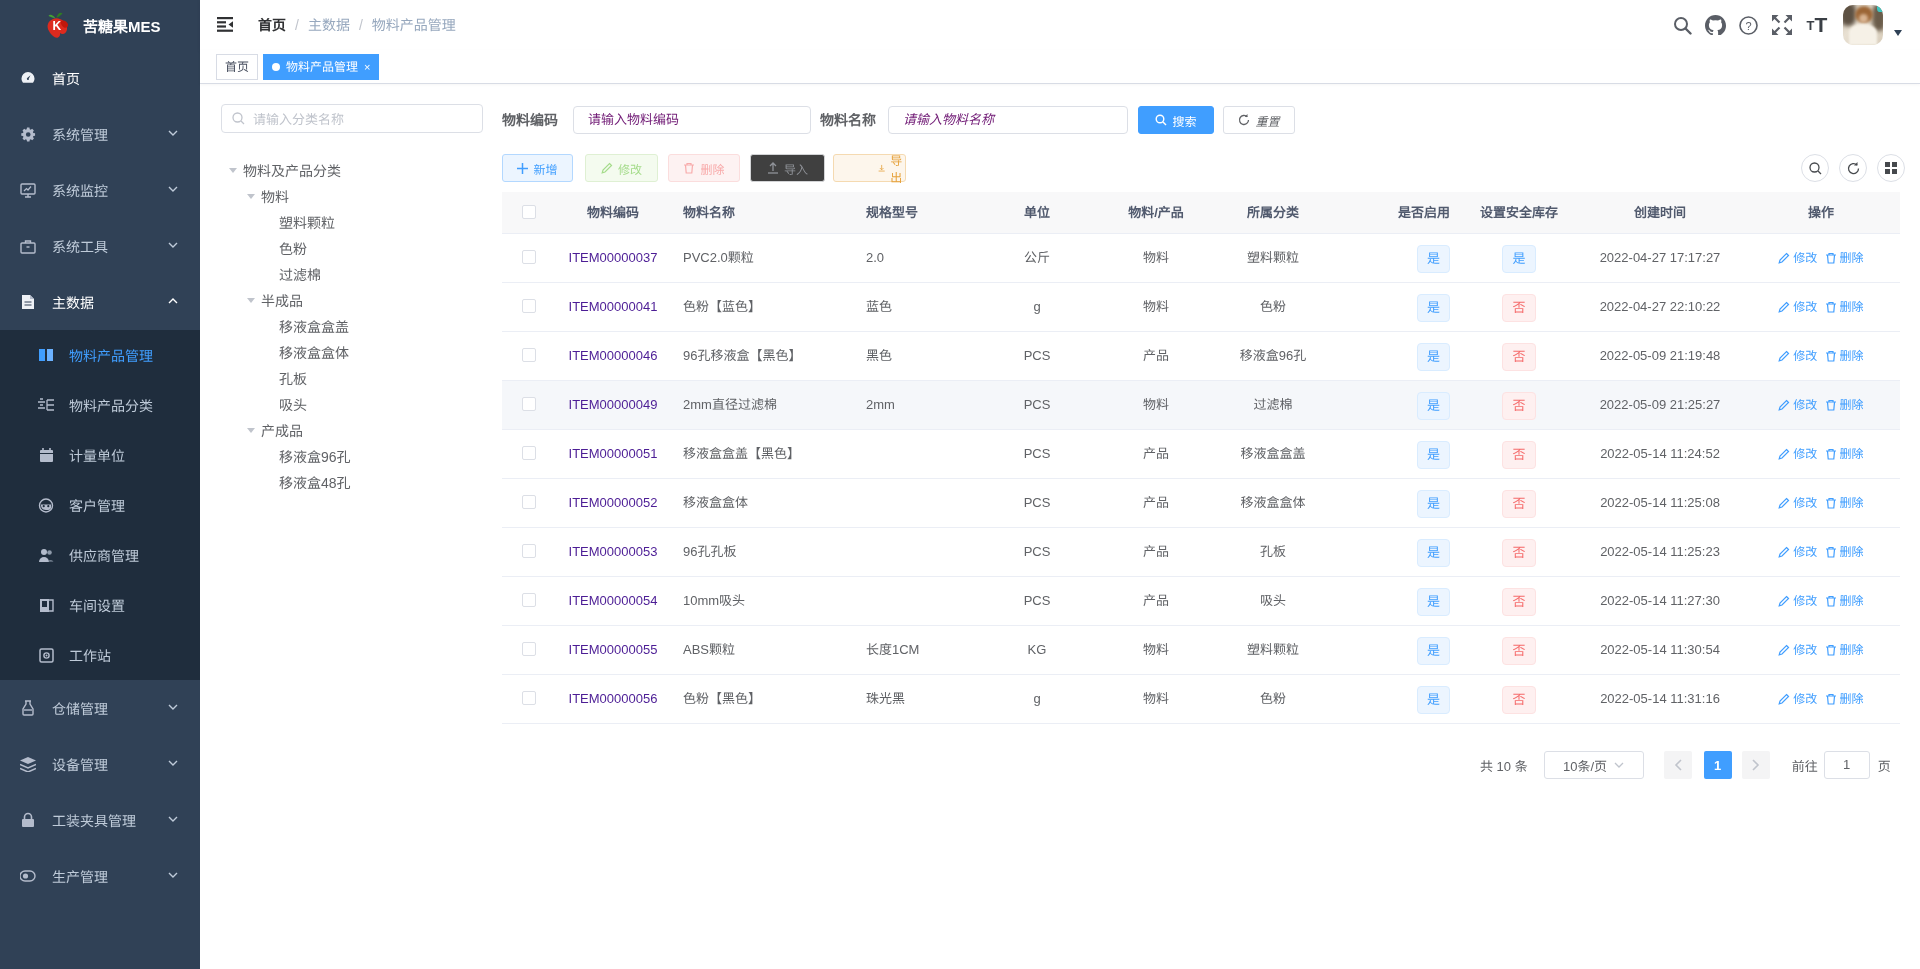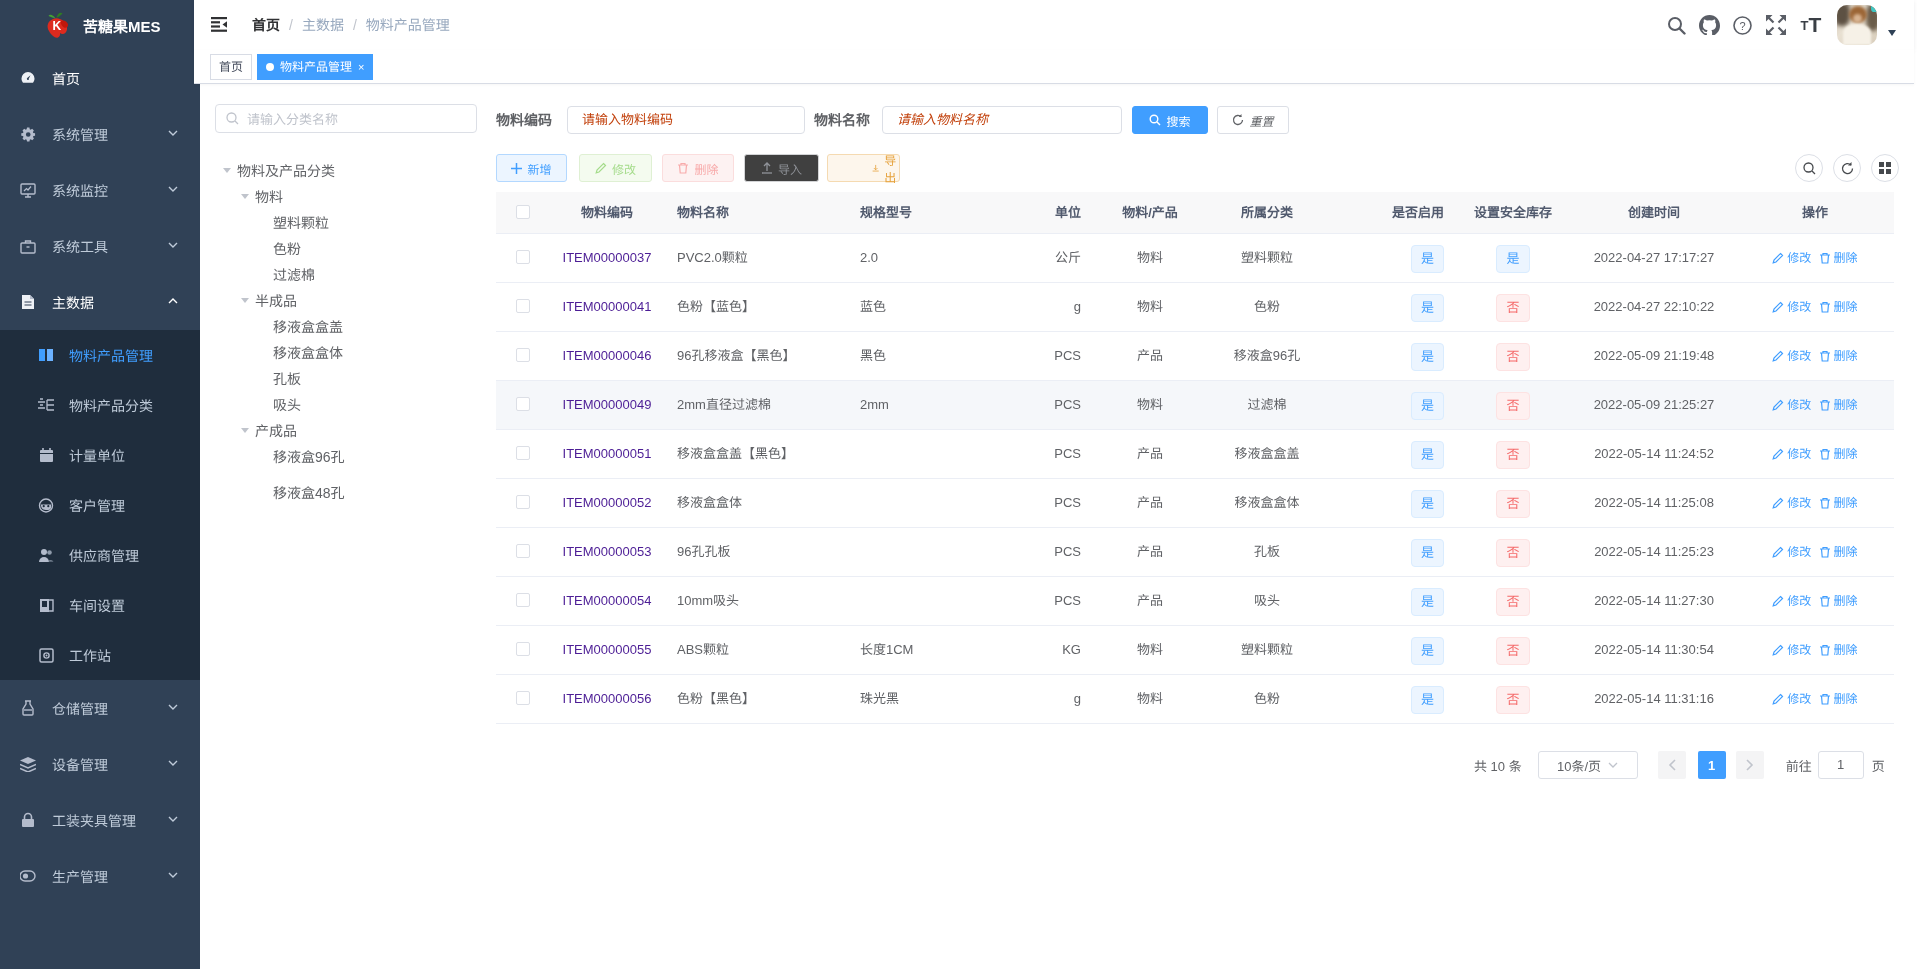--- a/index.html
+++ b/index.html
@@ -11,21 +11,21 @@
 .logo .ltxt{color:#fff;font-weight:bold;font-size:15px;margin-left:12px;}
 .menu-item{height:56px;display:flex;align-items:center;padding-left:20px;color:#bfcbd9;font-size:14px;position:relative;}
 .menu-item .mi{width:16px;height:16px;margin-right:16px;display:inline-flex;align-items:center;justify-content:center;color:#b4bccc;}
 .menu-item .chev{position:absolute;right:22px;top:50%;margin-top:-4px;}
 .submenu{background:#1f2d3d;}
 .sub-item{height:50px;display:flex;align-items:center;padding-left:38px;color:#bfcbd9;font-size:14px;}
 .sub-item .mi{width:16px;height:16px;margin-right:15px;display:inline-flex;align-items:center;justify-content:center;color:#b4bccc;}
 .sub-item.active{color:#409eff;}
 .sub-item.active .mi{color:#409eff;}
 .chev svg{display:block;}
-.main{position:absolute;left:194px;top:0;width:1720px;height:678px;}
+.main{position:absolute;left:200px;top:0;width:1720px;height:678px;}
 .navbar{height:50px;position:relative;background:#fff;box-shadow:0 1px 4px rgba(0,21,41,.08);}
 .hamburger{position:absolute;left:17px;top:17px;}
 .crumb{position:absolute;left:58px;top:0;line-height:50px;font-size:14px;}
 .crumb .c1{color:#303133;font-weight:700;}
 .crumb .sep{color:#c0c4cc;margin:0 9px;font-weight:400;}
 .crumb .c2{color:#97a8be;}
 .nav-right{position:absolute;right:0;top:0;height:50px;display:flex;align-items:center;}
 .nav-ic{color:#5a5e66;margin-right:0;display:flex;align-items:center;justify-content:center;}
 .avatar{width:40px;height:40px;border-radius:10px;overflow:hidden;position:relative;background:linear-gradient(135deg,#cfc3b2 0%,#e8e0d2 40%,#d8cdbb 100%);}
 .caret{width:0;height:0;border-left:4.5px solid transparent;border-right:4.5px solid transparent;border-top:6px solid #2f4156;margin:16px 18px 0 11px;}
@@ -36,21 +36,21 @@
 .tag .x{margin-left:6px;font-size:11px;}
 .content{position:relative;}
 
 .tree-search{position:absolute;left:21px;top:20px;width:262px;height:29px;border:1px solid #dcdfe6;border-radius:4px;color:#c0c4cc;font-size:13px;display:flex;align-items:center;padding-left:10px;}
 .tree-search svg{margin-right:8px;}
 .tree{position:absolute;left:21px;top:73px;width:270px;font-size:14px;color:#606266;}
 .tnode{height:26px;display:flex;align-items:center;}
 .tnode .tri{width:0;height:0;border-top:5px solid #c0c4cc;border-left:4px solid transparent;border-right:4px solid transparent;margin-right:6px;}
 
 .fr-label{position:absolute;font-weight:700;color:#606266;font-size:14px;top:0;line-height:28px;}
-.inp{position:absolute;height:28px;border:1px solid #dcdfe6;border-radius:4px;font-size:13px;color:#c2410c;line-height:26px;padding-left:14px;top:0;}
+.inp{position:absolute;height:28px;border:1px solid #dcdfe6;border-radius:4px;font-size:13px;color:#701a75;line-height:26px;padding-left:14px;top:0;}
 .btn{position:absolute;height:28px;border-radius:3px;font-size:12px;display:inline-flex;align-items:center;justify-content:center;border:1px solid transparent;top:0;}
 .btn svg{margin-right:5px;}
 .btn-primary{background:#409eff;color:#fff;border-color:#409eff;}
 .btn-plain{background:#fff;color:#606266;border-color:#dcdfe6;}
 .btn-blue{background:#ecf5ff;color:#409eff;border-color:#b3d8ff;}
 .btn-green{background:#f4fbef;color:#a5dc8b;border-color:#dff0d3;}
 .btn-red{background:#fdf2f2;color:#f8abab;border-color:#fbdddd;}
 .btn-info{background:#404040;color:#909399;border-color:#d3d4d6;}
 .btn-warn{background:#fdf6ec;color:#e6a23c;border-color:#f5dab1;}
 .circ{position:absolute;width:28px;height:28px;border-radius:50%;border:1px solid #dcdfe6;background:#fff;display:flex;align-items:center;justify-content:center;color:#46494d;}
@@ -59,21 +59,21 @@
 .thead{position:relative;background:#f8f8f9;height:42px;font-weight:700;color:#515a6e;font-size:13px;border-bottom:1px solid #ebeef5;}
 .thead b{line-height:42px;}
 .trow{position:relative;height:49px;color:#606266;font-size:13px;border-bottom:1px solid #ebeef5;}
 .trow b{line-height:48px;}
 .trow.hov{background:#f5f7fa;}
 .tbl b{position:absolute;top:0;font-weight:inherit;white-space:nowrap;}
 .k0{left:0;width:53px;text-align:center;}
 .k1{left:43px;width:136px;text-align:center;}
 .k2{left:181px;}
 .k3{left:364px;}
-.k4{left:485px;width:100px;text-align:right;}
+.k4{left:485px;width:100px;text-align:center;}
 .k5{left:604px;width:100px;text-align:center;}
 .k6{left:696px;width:150px;text-align:center;}
 .k7{left:848px;width:100px;text-align:right;}
 .k8{left:942px;width:150px;text-align:center;}
 .k9{left:1058px;width:200px;text-align:center;}
 .k10{left:1244px;width:150px;text-align:center;}
 .cbx{display:inline-block;width:14px;height:14px;border:1px solid #dcdfe6;border-radius:2px;background:#fff;vertical-align:middle;margin-top:-3px;}
 .link{color:#4c1d95;}
 .tagyes{display:inline-block;background:#ecf5ff;border:1px solid #d9ecff;color:#409eff;border-radius:4px;font-size:13px;padding:0 9px;height:28px;line-height:26px;margin-top:11px;}
 .tagno{display:inline-block;background:#fef0f0;border:1px solid #fde2e2;color:#f56c6c;border-radius:4px;font-size:13px;padding:0 9px;height:28px;line-height:26px;margin-top:11px;}
@@ -310,21 +310,21 @@
       <div class="tnode" style="padding-left:58px;">塑料颗粒</div>
       <div class="tnode" style="padding-left:58px;">色粉</div>
       <div class="tnode" style="padding-left:58px;">过滤棉</div>
       <div class="tnode" style="padding-left:26px;"><span class="tri"></span>半成品</div>
       <div class="tnode" style="padding-left:58px;">移液盒盒盖</div>
       <div class="tnode" style="padding-left:58px;">移液盒盒体</div>
       <div class="tnode" style="padding-left:58px;">孔板</div>
       <div class="tnode" style="padding-left:58px;">吸头</div>
       <div class="tnode" style="padding-left:26px;"><span class="tri"></span>产成品</div>
       <div class="tnode" style="padding-left:58px;">移液盒96孔</div>
-      <div class="tnode" style="padding-left:58px;margin-top:10px;">移液盒48孔</div>
+      <div class="tnode" style="padding-left:58px;">移液盒48孔</div>
     </div>
     <div style="position:absolute;left:302px;top:22px;height:28px;width:1200px;">
       <span class="fr-label" style="left:0;">物料编码</span>
       <span class="inp" style="left:71px;width:238px;">请输入物料编码</span>
       <span class="fr-label" style="left:318px;">物料名称</span>
       <span class="inp" style="left:386px;width:240px;font-style:italic;">请输入物料名称</span>
       <span class="btn btn-primary" style="left:636px;width:76px;"><svg width="12" height="12" viewBox="0 0 12 12">
             <circle cx="5" cy="5" r="3.8" fill="none" stroke="#fff" stroke-width="1.4"></circle>
             <path d="M8 8l3 3" stroke="#fff" stroke-width="1.4"></path>
           </svg>搜索</span>

